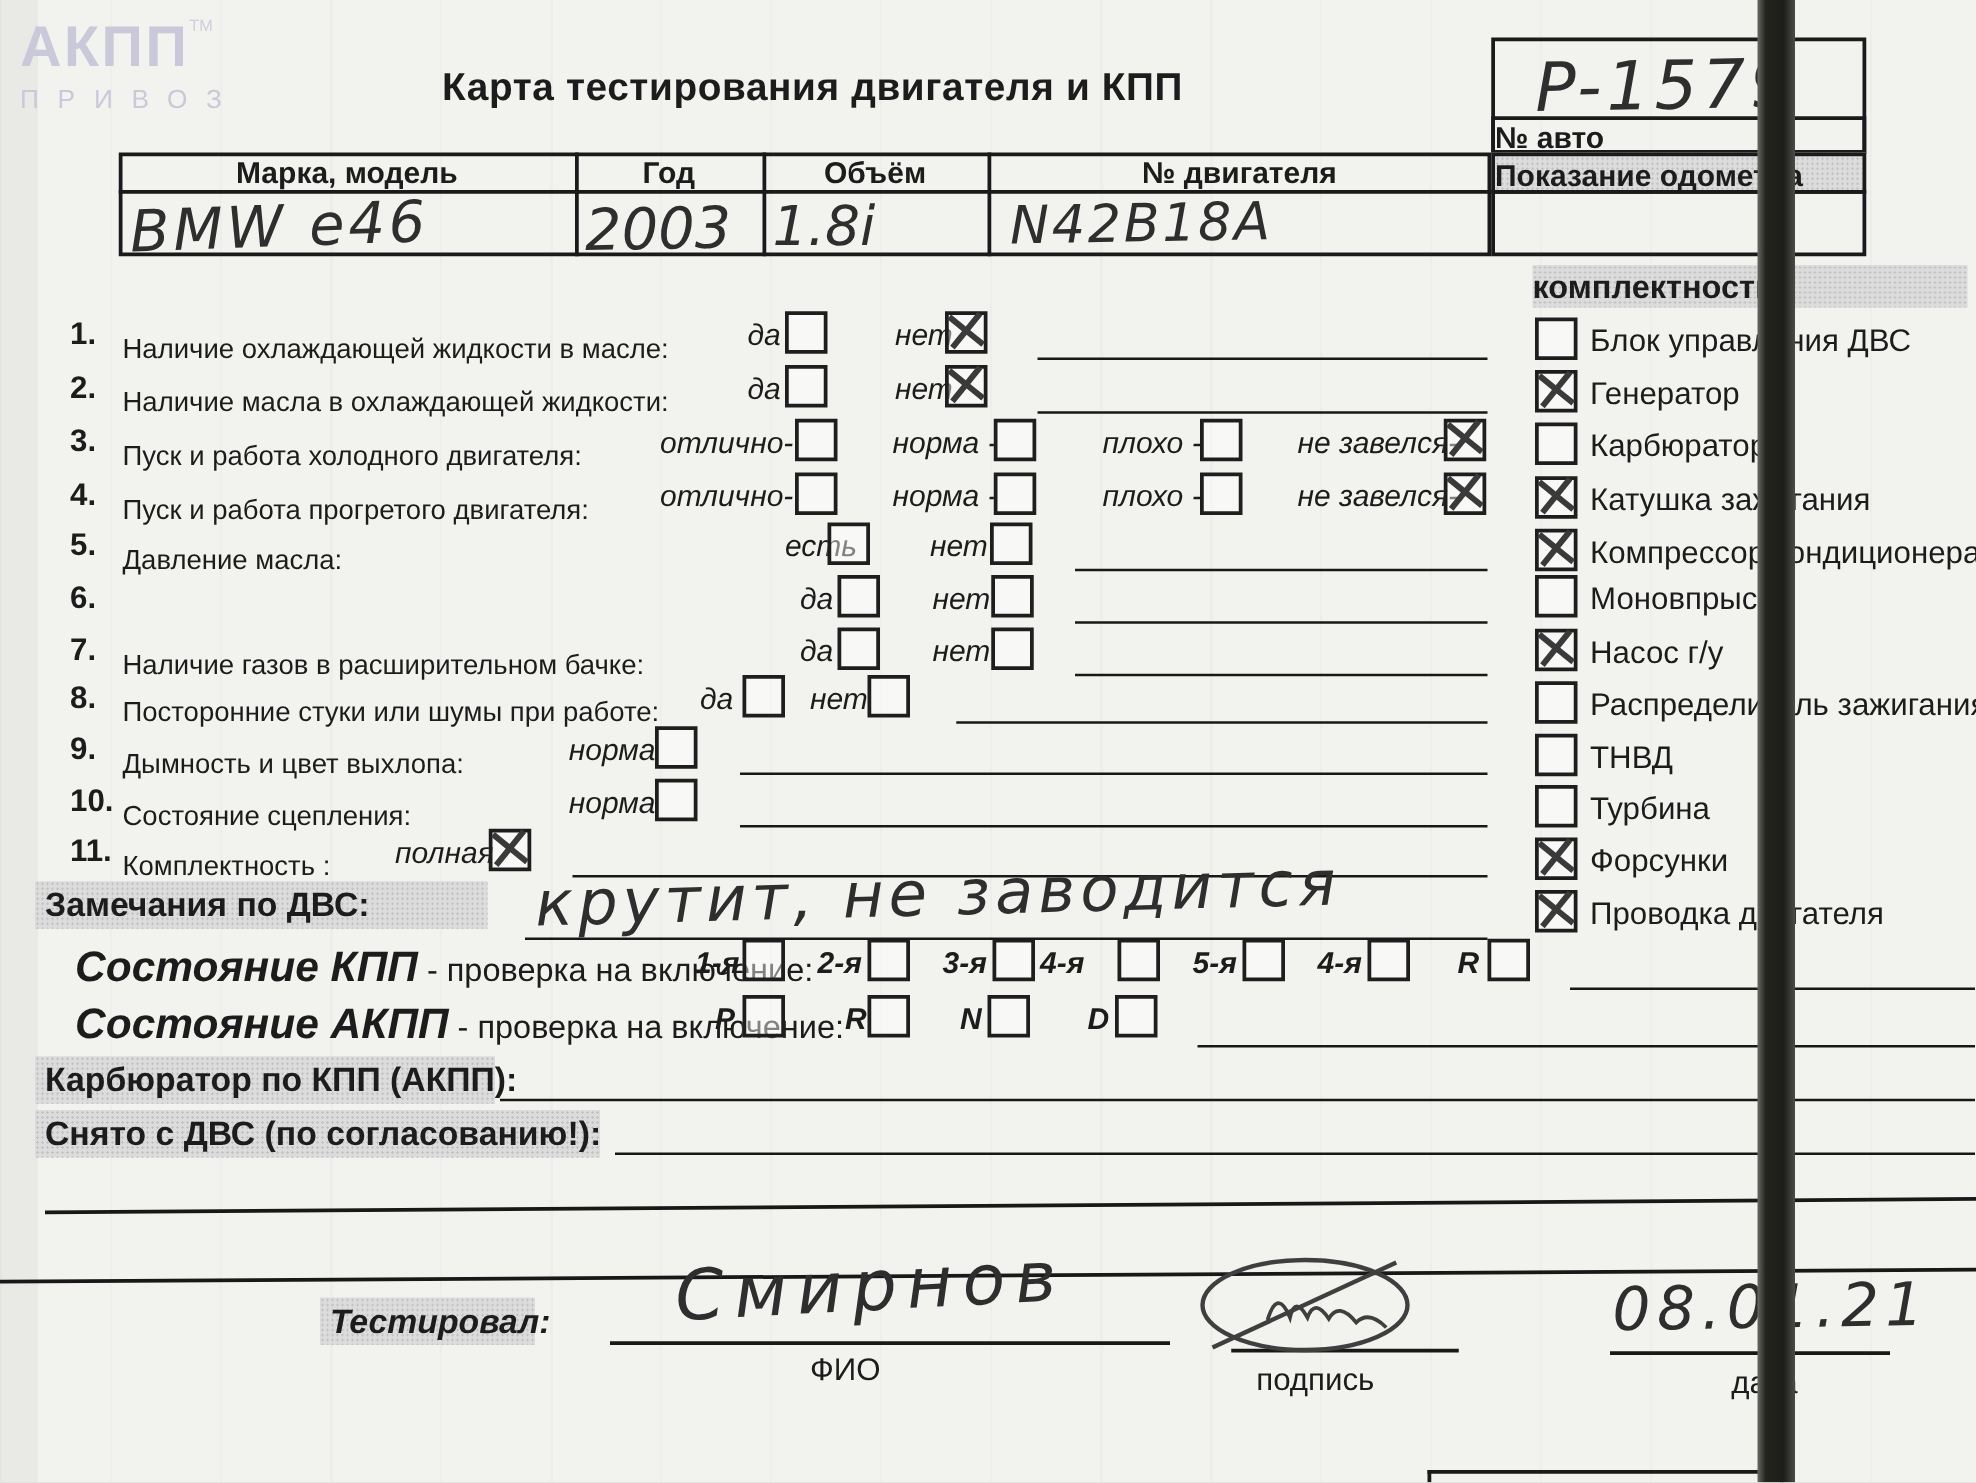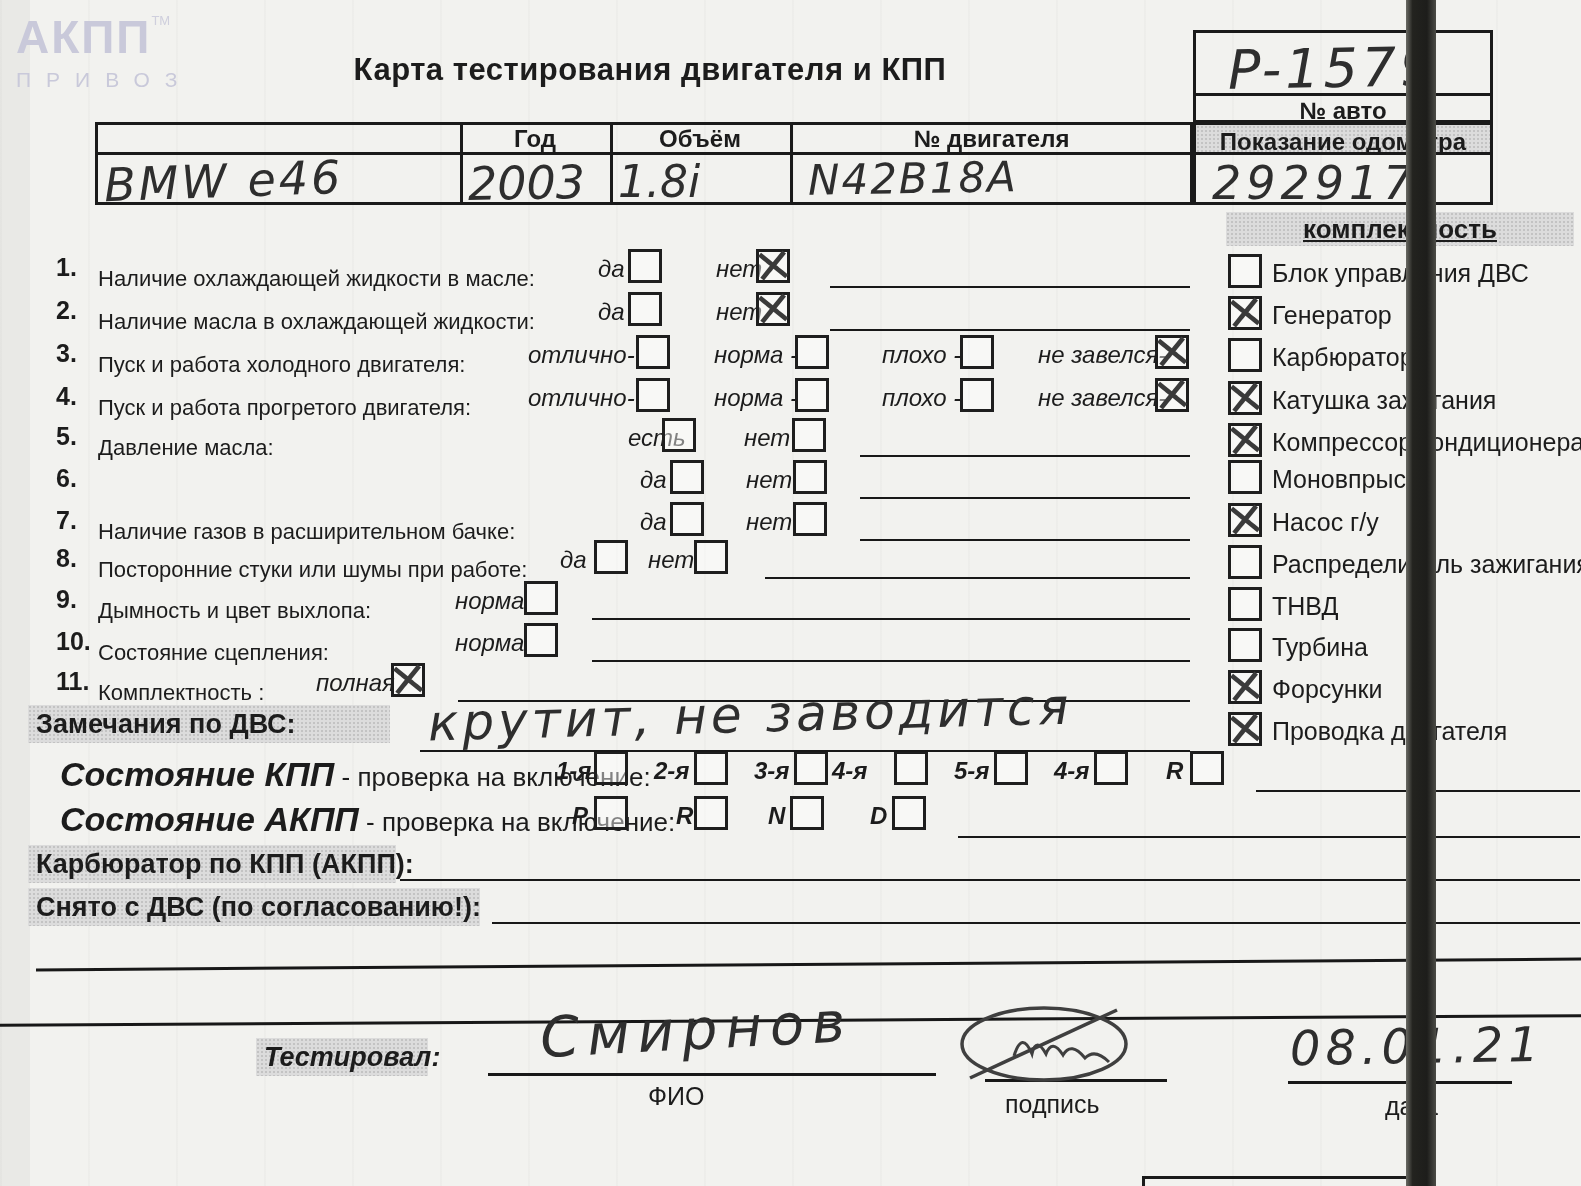--- a/index.html
+++ b/index.html
@@ -13,21 +13,21 @@
   .logo{position:absolute;left:16px;top:14px;color:#c9c9da;line-height:1;}
   .logo .big{font-size:46px;font-weight:bold;letter-spacing:2px;}
   .logo .tm{font-size:13px;vertical-align:top;color:#cfcfdd;}
   .logo .sub{font-size:21px;letter-spacing:15px;margin-top:9px;color:#c9c9da;}
   
   .title{position:absolute;left:300px;top:52px;width:700px;text-align:center;
          font-size:31px;font-weight:bold;letter-spacing:0.5px;}
   
   .box{position:absolute;border:3px solid #1a1a1a;box-sizing:border-box;background:transparent;}
   .shade{background:#dcdcdc;background-image:radial-gradient(#c3c3c3 1px,transparent 1px);background-size:4px 4px;}
-  .hdr{font-weight:bold;font-size:24px;text-align:center;text-decoration:underline;}
+  .hdr{font-weight:bold;font-size:24px;text-align:left;}
   .cell-hdr{position:absolute;font-weight:bold;font-size:24px;text-align:center;top:125px;}
   .vline{position:absolute;width:3px;background:#1a1a1a;}
   
   .hw{position:absolute;font-family:"DejaVu Sans",cursive;font-style:italic;color:#2e2e2e;
       white-space:nowrap;line-height:1;z-index:12;}
   
   .row{position:absolute;left:0;width:1581px;height:36px;}
   .num{position:absolute;left:56px;top:3px;width:42px;font-weight:bold;font-size:25px;}
   .lbl{position:absolute;left:98px;top:16px;font-size:22px;white-space:nowrap;}
   .opt{position:absolute;top:5px;font-size:24px;font-style:italic;white-space:nowrap;}
@@ -67,31 +67,31 @@
 
   <div class="box" style="left:1193px;top:30px;width:300px;height:93px;"></div>
   <div class="hw" style="left:1228px;top:42px;font-size:54px;letter-spacing:4px;transform:rotate(-1deg);">P-1579</div>
   <div class="abs hdr" style="left:1193px;top:93px;width:300px;height:30px;line-height:30px;border:3px solid #1a1a1a;box-sizing:border-box;">№ авто</div>
 
   <div class="box" style="left:95px;top:122px;width:1098px;height:83px;"></div>
   <div class="abs" style="left:95px;top:152px;width:1098px;height:3px;background:#1a1a1a;z-index:3;"></div>
   <div class="vline" style="left:460px;top:122px;height:83px;"></div>
   <div class="vline" style="left:610px;top:122px;height:83px;"></div>
   <div class="vline" style="left:790px;top:122px;height:83px;"></div>
+  <span class="cell-hdr" style="left:95px;width:365px;">Марка, модель</span>
   <span class="cell-hdr" style="left:460px;width:150px;">Год</span>
   <span class="cell-hdr" style="left:610px;width:180px;">Объём</span>
   <span class="cell-hdr" style="left:790px;width:403px;">№ двигателя</span>
   <div class="abs hdr shade" style="left:1193px;top:122px;width:300px;height:33px;line-height:33px;border:3px solid #1a1a1a;box-sizing:border-box;">Показание одометра</div>
   <div class="box" style="left:1193px;top:152px;width:300px;height:53px;"></div>
 
   <div class="hw" style="left:104px;top:158px;font-size:46px;transform:rotate(-2deg);letter-spacing:3px;">BMW e46</div>
   <div class="hw" style="left:468px;top:160px;font-size:46px;transform:rotate(-1deg);">2003</div>
   <div class="hw" style="left:618px;top:160px;font-size:44px;">1.8i</div>
   <div class="hw" style="left:808px;top:158px;font-size:42px;letter-spacing:2px;transform:rotate(-1deg);">N42B18A</div>
-  <div class="hw" style="left:1212px;top:160px;font-size:46px;letter-spacing:5px;">292917</div>
 
   <div class="abs hdr shade" style="left:1226px;top:212px;width:348px;height:34px;line-height:34px;font-size:26px;">комплектность</div>
 
   <div class="eq-row" style="top:255px">
       <span class="cb" style="left:1228px"></span>
       <span class="eq-lbl">Блок управления ДВС</span>
     </div>
   <div class="eq-row" style="top:297px">
       <span class="cb" style="left:1228px">
         <span class="x">✕</span>

